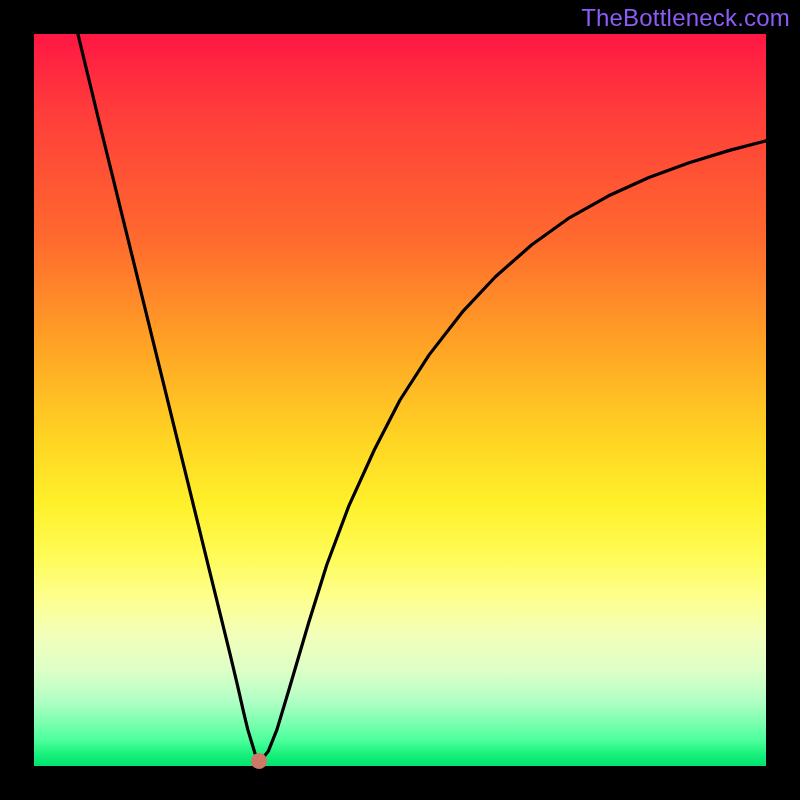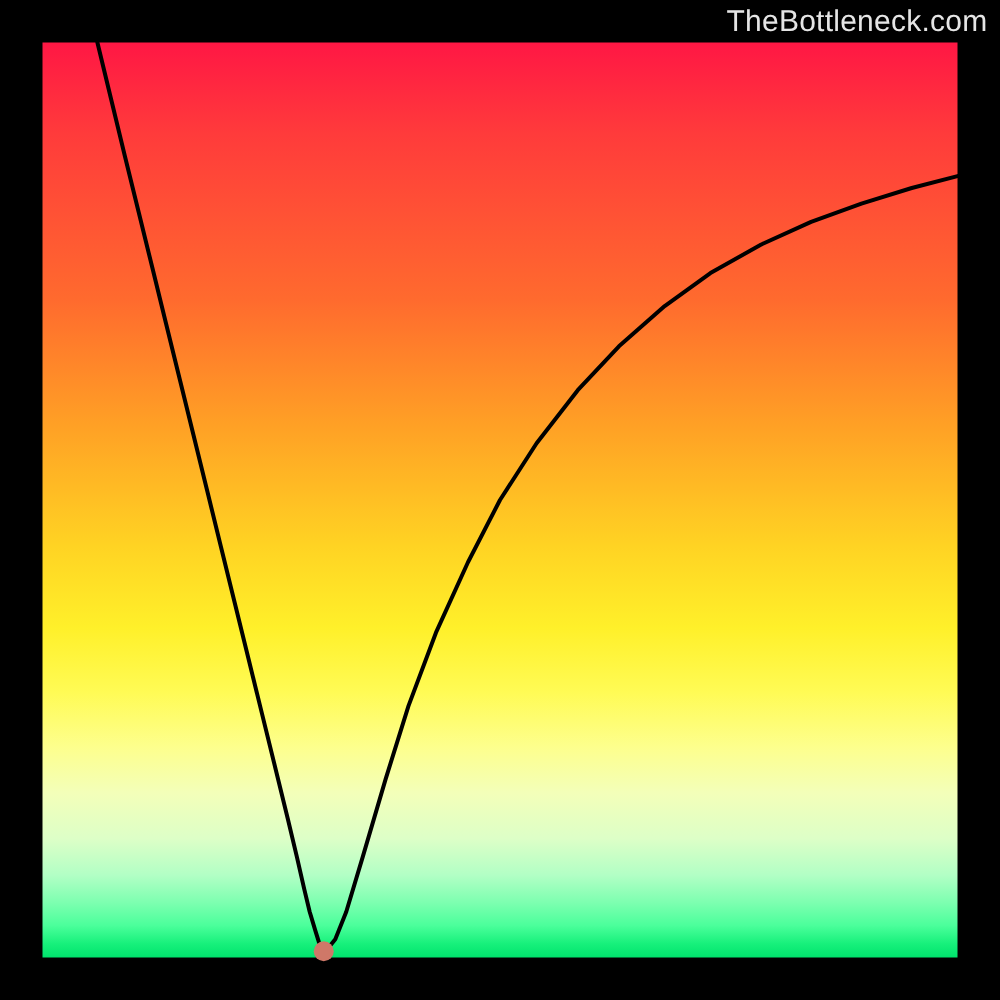--- a/index.html
+++ b/index.html
@@ -13,21 +13,21 @@
   .frame {
     position: relative;
     width: 800px;
     height: 800px;
     background: #000;
   }
   .watermark {
     position: absolute;
     top: 4px;
     right: 10px;
-    color: #e5e5e5;
+    color: #8b5cf6;
     font-family: Arial, Helvetica, sans-serif;
     font-size: 24px;
     font-weight: 400;
     letter-spacing: 0.2px;
     user-select: none;
   }
   .plot-area {
     position: absolute;
     left: 34px;
     top: 34px;

